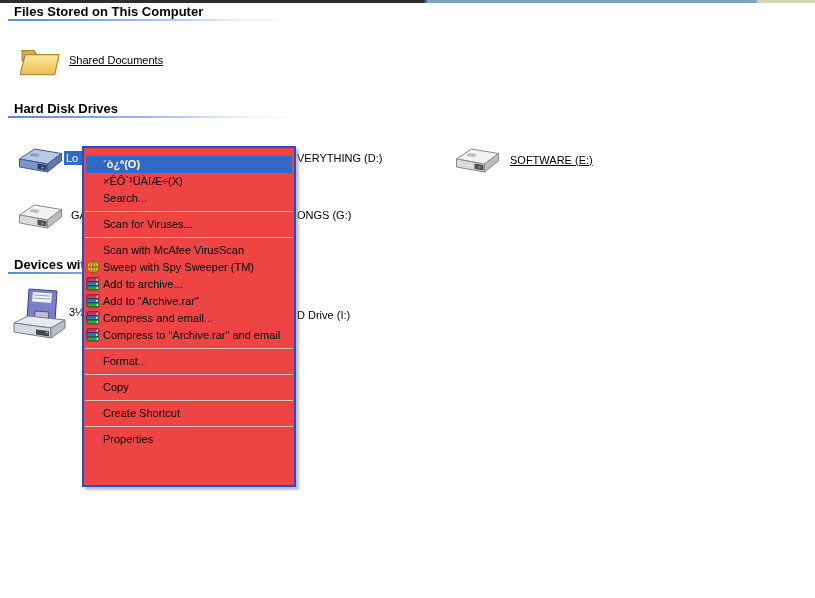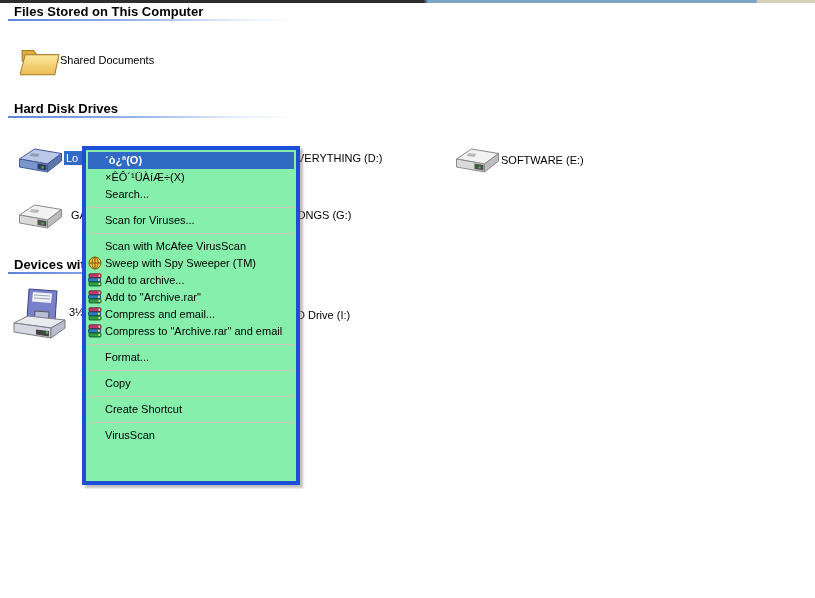--- a/index.html
+++ b/index.html
@@ -10,36 +10,36 @@
   .top-strip{position:absolute;left:0;top:0;width:815px;height:3px;
     background:linear-gradient(to right,#2e2e2e 0%,#2e2e2e 52%,#7ba3c6 52.5%,#7ba3c6 92.7%,#d5d1b6 93%,#d5d1b6 100%);}
 
   
   .group-title{position:absolute;font-size:13px;font-weight:bold;color:#000;white-space:nowrap;}
   .group-rule{position:absolute;height:2px;width:292px;
     background:linear-gradient(to right,#5c84dc 0%,#9ab5ec 45%,#e9f1fc 80%,#ffffff 100%);}
 
   
   .tile{position:absolute;display:flex;align-items:center;white-space:nowrap;}
-  .tile-label{font-size:11px;color:#000;}
+  .tile-label{font-size:11px;color:#000;margin-left:9px;text-decoration:underline;}
   .frag{position:absolute;font-size:11px;color:#000;white-space:nowrap;}
   .sel-label{position:absolute;font-size:11px;color:#fff;background:#316ac5;
              padding:1px 2px;white-space:nowrap;overflow:hidden;}
 
   .icon-folder{width:40px;height:40px;}
   .icon-drive{width:47px;height:26px;}
   .icon-floppy{width:56px;height:54px;}
 
   .drive-gray{--dtop:#f2f2f2;--dfront:#dadada;--dside:#bdbdbd;--dstroke:#8a8a8a;--dinset:#4f4f4f;}
   .drive-blue{--dtop:#b9c8e6;--dfront:#7b96c8;--dside:#5d77aa;--dstroke:#44599a;--dinset:#2c3a66;}
 
   
   .ctx-menu{position:absolute;left:82px;top:146px;width:210px;height:329px;z-index:100;
-    background:#86efac;border:4px solid #1d4ed8;box-shadow:3px 3px 2px rgba(130,130,130,.5);
-    padding-top:2px;box-sizing:content-box;}
+    background:#ef4444;border:2px solid #1d4ed8;box-shadow:3px 3px 2px rgba(130,130,130,.5);
+    padding-top:8px;box-sizing:content-box;}
   .mi{position:relative;height:17px;line-height:17px;font-size:11px;padding-left:19px;
       white-space:nowrap;color:#000;}
   .mi.hl{background:#316ac5;color:#fff;font-weight:bold;margin:0 2px;padding-left:17px;}
   .mi .mi-ico{position:absolute;left:2px;top:1px;width:14px;height:14px;}
   .msep{border-top:1px solid #c9c6ba;margin:4px 1px;height:0;}
 </style>
 </head>
 <body>
 
 <svg width="0" height="0" style="position:absolute" aria-hidden="true">
@@ -188,16 +188,16 @@
     <div class="msep"></div>
     <div class="mi">
       <span>Copy</span>
     </div>
     <div class="msep"></div>
     <div class="mi">
       <span>Create Shortcut</span>
     </div>
     <div class="msep"></div>
     <div class="mi">
-      <span>VirusScan</span>
+      <span>Properties</span>
     </div>
   </div>
 </div>
 
 </body></html>

